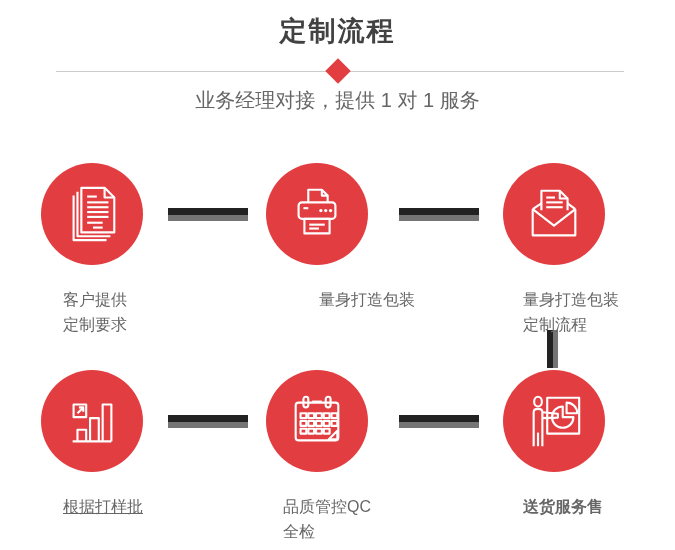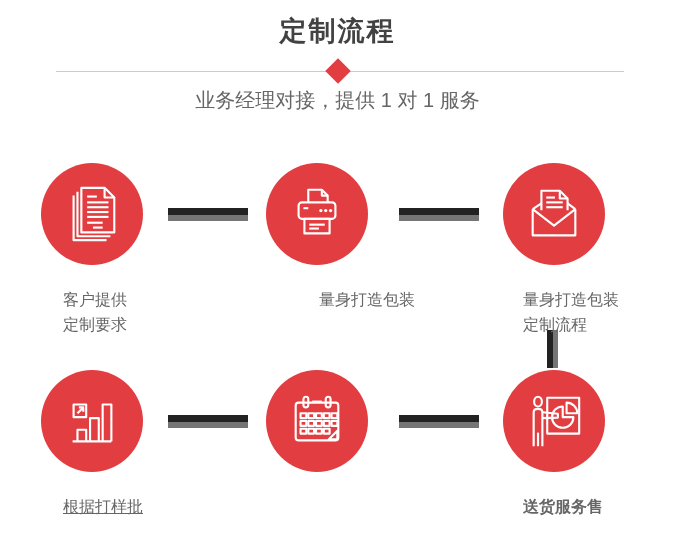--- a/index.html
+++ b/index.html
@@ -166,20 +166,24 @@
       <rect class="ic" x="31" y="32" width="6" height="5"></rect>
       <rect class="ic" x="39" y="32" width="6" height="5"></rect>
       <rect class="ic" x="47" y="32" width="6" height="5"></rect>
       <rect class="ic" x="15" y="40" width="6" height="5"></rect>
       <rect class="ic" x="23" y="40" width="6" height="5"></rect>
       <rect class="ic" x="31" y="40" width="6" height="5"></rect>
       <rect class="ic" x="39" y="40" width="6" height="5"></rect>
       <path class="ic" d="M44,51 H53 V42 Z"></path>
     </svg>
   </div>
+  <div class="step-label l5">
+    <div>品质管控QC</div>
+    <div>全检</div>
+  </div>
 
   <div class="circle c6">
     <svg width="62" height="62" viewBox="0 0 64 64">
       <rect class="ic" x="25" y="8" width="33" height="37"></rect>
       <path class="ic" d="M41,17 A11,11 0 1 0 52,28 L41,28 Z"></path>
       <path class="ic" d="M45,13 A11,11 0 0 1 56,24 L45,24 Z"></path>
       <ellipse class="ic" cx="15.5" cy="12" rx="4" ry="5"></ellipse>
       <path class="ic" d="M11,58 V23 Q11,19.5 15.5,19.5 Q20,19.5 20,23 V58"></path>
       <path class="ic" d="M15.5,44 V58"></path>
       <path class="ic" d="M20,23 L36,24.5 L36,28.5 L20,29"></path>

